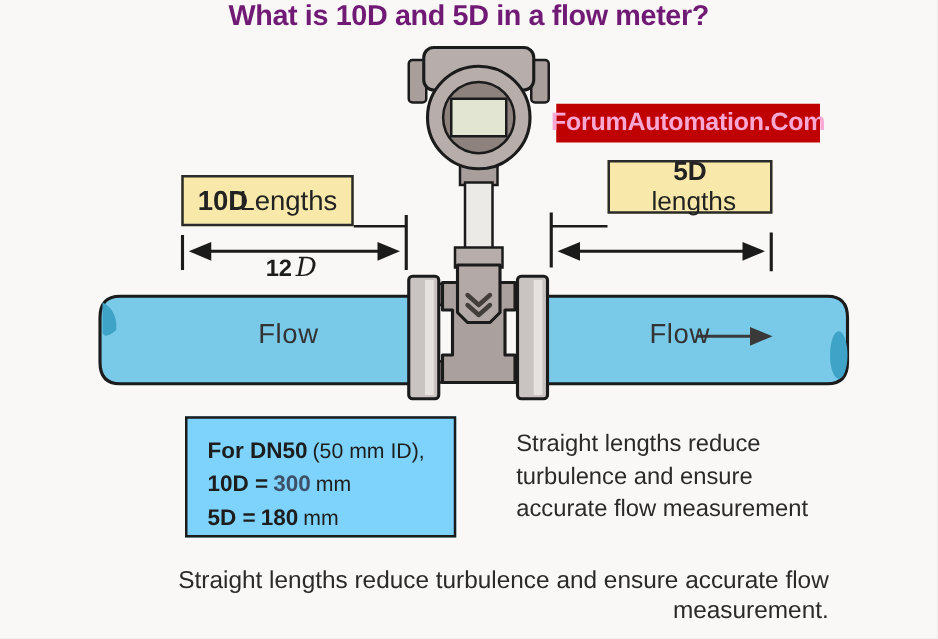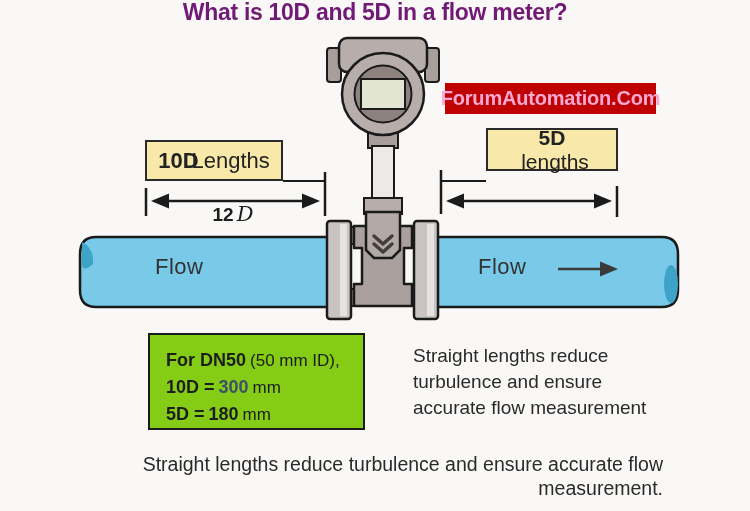--- a/index.html
+++ b/index.html
@@ -29,26 +29,26 @@
   .overlap{margin-left:-7px;}
   .gap6{margin-left:6px;}
   .gap4{margin-left:4px;}
   .dim-label{
     left:198px;top:202px;width:70px;text-align:center;color:#1d1d1d;font-size:19px;
   }
   .dim-label .d-italic{
     font-family:"DejaVu Serif",serif;font-style:italic;font-size:21px;margin-left:3px;font-weight:normal;
   }
   .flow-text{
-    color:#333;font-size:22px;letter-spacing:0.5px;text-align:left;
+    color:#333;font-size:22px;letter-spacing:0.5px;text-align:right;
   }
   .flow-left{left:155px;top:254px;width:100px;}
   .flow-right{left:478px;top:254px;width:90px;}
   .info-box{
-    left:148px;top:333px;width:197px;height:81px;background:#84cc16;
+    left:148px;top:333px;width:197px;height:81px;background:#7dd3fc;
     border:2px solid #1b1b1b;padding:12px 0 0 16px;color:#1d1d1d;
   }
   .info-line{font-size:17px;line-height:26px;white-space:nowrap;}
   .info-line .big{font-size:18px;}
   .navy{color:#3d5068;}
   .side-note{
     left:413px;top:343px;width:262px;font-size:19px;line-height:26px;color:#2a2a2a;
   }
   .bottom-note{
     left:85px;top:452px;width:578px;font-size:19.5px;line-height:24px;

